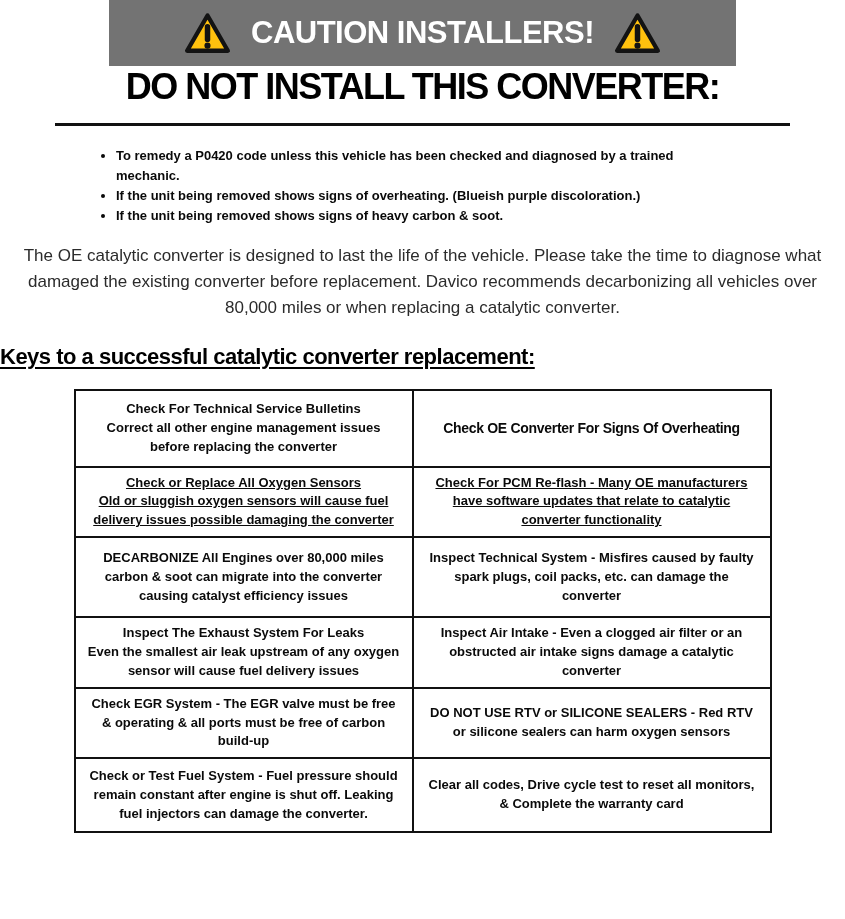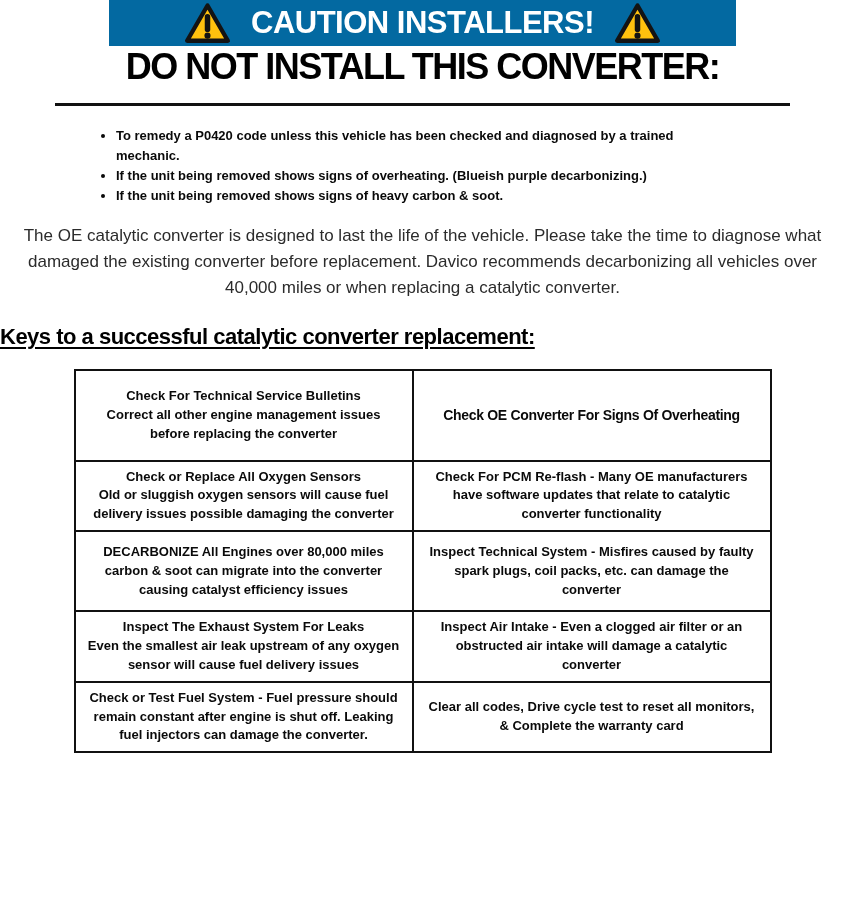--- a/index.html
+++ b/index.html
@@ -9,23 +9,23 @@
     min-height: 919px;
     margin: 0 auto;
     font-family: "Liberation Sans", "DejaVu Sans", sans-serif;
     color: #000;
   }
   .page { width: 845px; padding-top: 0; }
 
   
   .banner {
     width: 627px;
-    height: 46px;
+    height: 66px;
     margin: 0 auto;
-    background: #0369a1;
+    background: #737373;
     display: flex;
     align-items: center;
     justify-content: center;
     gap: 20px;
   }
   .banner h1 {
     color: #ffffff;
     font-size: 31px;
     font-weight: 700;
     letter-spacing: -0.5px;
@@ -101,22 +101,22 @@
     vertical-align: middle;
     font-size: 13px;
     font-weight: 700;
     line-height: 1.45;
     color: #0a0a0a;
     padding: 6px 12px;
     white-space: pre-line;
   }
   .keys-table col.left  { width: 338px; }
   .keys-table col.right { width: 358px; }
-  .keys-table tr:nth-child(1) td { height: 91px; }
-  .keys-table tr:nth-child(2) td { height: 63px; }
+  .keys-table tr:nth-child(1) td { height: 77px; }
+  .keys-table tr:nth-child(2) td { height: 63px; text-decoration: underline; }
   .keys-table tr:nth-child(3) td { height: 80px; }
   .keys-table tr:nth-child(4) td { height: 62px; border-radius: 28px; }
   .keys-table tr:nth-child(5) td { height: 70px; }
   .keys-table tr:nth-child(6) td { height: 74px; }
   .keys-table td.lg { font-size: 14px; letter-spacing: -0.3px; padding: 6px 6px; }
 </style>
 </head>
 <body>
 
 <div class="page">
@@ -138,25 +138,25 @@
       </svg>
     </span>
   </header>
 
   <h2 class="main-heading">DO NOT INSTALL THIS CONVERTER:</h2>
 
   <div class="divider"></div>
 
   <ul class="bullets">
     <li>To remedy a P0420 code unless this vehicle has been checked and diagnosed by a trained mechanic.</li>
-    <li>If the unit being removed shows signs of overheating. (Blueish purple decarbonizing.)</li>
+    <li>If the unit being removed shows signs of overheating. (Blueish purple discoloration.)</li>
     <li>If the unit being removed shows signs of heavy carbon &amp; soot.</li>
   </ul>
 
-  <p class="paragraph">The OE catalytic converter is designed to last the life of the vehicle. Please take the time to diagnose what damaged the existing converter before replacement. Davico recommends decarbonizing all vehicles over 40,000 miles or when replacing a catalytic converter.</p>
+  <p class="paragraph">The OE catalytic converter is designed to last the life of the vehicle. Please take the time to diagnose what damaged the existing converter before replacement. Davico recommends decarbonizing all vehicles over 80,000 miles or when replacing a catalytic converter.</p>
 
   <h3 class="keys-heading">Keys to a successful catalytic converter replacement:</h3>
 
   <table class="keys-table">
     <colgroup>
         <col class="left">
         <col class="right">
       </colgroup>
     <tbody>
       <tr>
@@ -169,21 +169,25 @@
 Old or sluggish oxygen sensors will cause fuel delivery issues possible damaging the converter</td>
         <td>Check For PCM Re-flash - Many OE manufacturers have software updates that relate to catalytic converter functionality</td>
       </tr>
       <tr>
         <td>DECARBONIZE All Engines over 80,000 miles carbon &amp; soot can migrate into the converter causing catalyst efficiency issues</td>
         <td>Inspect Technical System - Misfires caused by faulty spark plugs, coil packs, etc. can damage the converter</td>
       </tr>
       <tr>
         <td>Inspect The Exhaust System For Leaks
 Even the smallest air leak upstream of any oxygen sensor will cause fuel delivery issues</td>
-        <td>Inspect Air Intake - Even a clogged air filter or an obstructed air intake will damage a catalytic converter</td>
+        <td>Inspect Air Intake - Even a clogged air filter or an obstructed air intake signs damage a catalytic converter</td>
+      </tr>
+      <tr>
+        <td>Check EGR System - The EGR valve must be free &amp; operating &amp; all ports must be free of carbon build-up</td>
+        <td>DO NOT USE RTV or SILICONE SEALERS - Red RTV or silicone sealers can harm oxygen sensors</td>
       </tr>
       <tr>
         <td>Check or Test Fuel System - Fuel pressure should remain constant after engine is shut off.  Leaking fuel injectors can damage the converter.</td>
         <td>Clear all codes,  Drive cycle test to reset all monitors, &amp; Complete the warranty card</td>
       </tr>
     </tbody>
   </table>
 
 </div>
 

